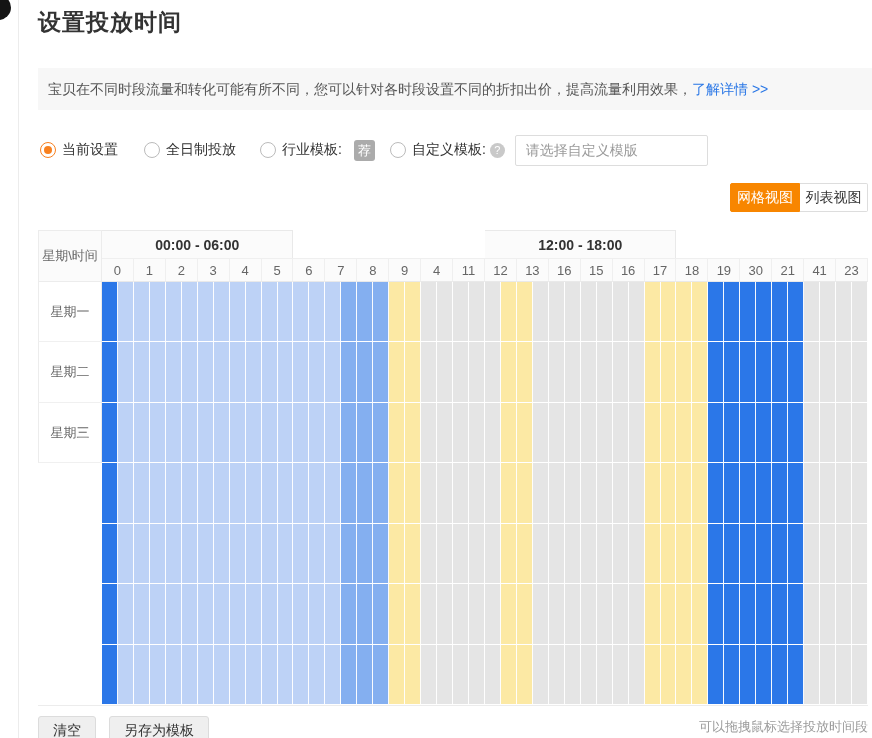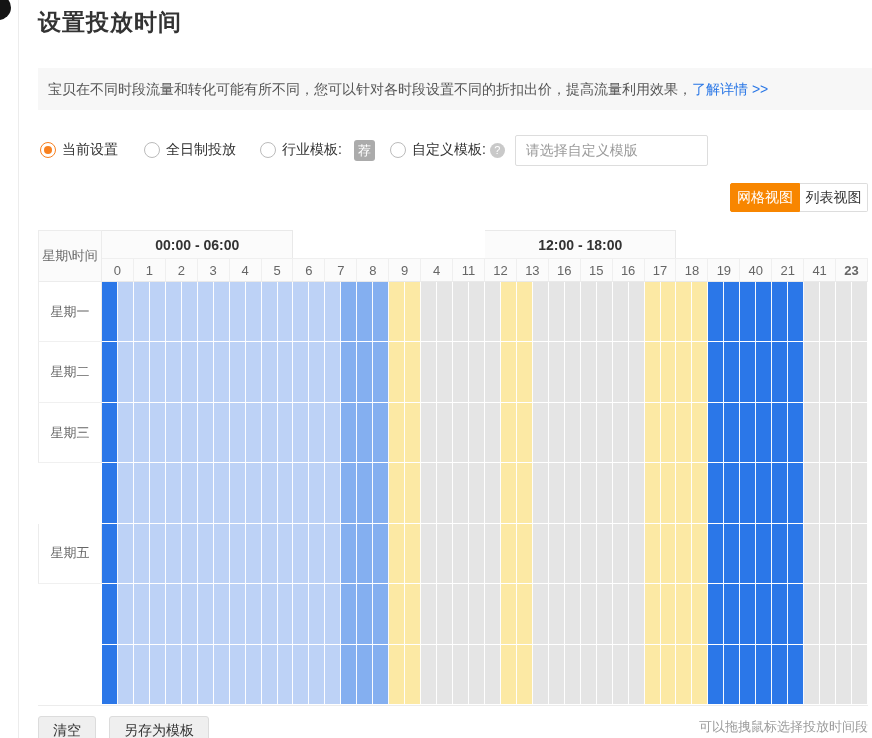--- a/index.html
+++ b/index.html
@@ -114,24 +114,24 @@
     <div class="hour-cell" style="grid-area: 2 / 22 / auto / span 2;">4</div>
     <div class="hour-cell" style="grid-area: 2 / 24 / auto / span 2;">11</div>
     <div class="hour-cell" style="grid-area: 2 / 26 / auto / span 2;">12</div>
     <div class="hour-cell" style="grid-area: 2 / 28 / auto / span 2;">13</div>
     <div class="hour-cell" style="grid-area: 2 / 30 / auto / span 2;">16</div>
     <div class="hour-cell" style="grid-area: 2 / 32 / auto / span 2;">15</div>
     <div class="hour-cell" style="grid-area: 2 / 34 / auto / span 2;">16</div>
     <div class="hour-cell" style="grid-area: 2 / 36 / auto / span 2;">17</div>
     <div class="hour-cell" style="grid-area: 2 / 38 / auto / span 2;">18</div>
     <div class="hour-cell" style="grid-area: 2 / 40 / auto / span 2;">19</div>
-    <div class="hour-cell" style="grid-area: 2 / 42 / auto / span 2;">40</div>
+    <div class="hour-cell" style="grid-area: 2 / 42 / auto / span 2;">30</div>
     <div class="hour-cell" style="grid-area: 2 / 44 / auto / span 2;">21</div>
     <div class="hour-cell" style="grid-area: 2 / 46 / auto / span 2;">41</div>
-    <div class="hour-cell" style="grid-area: 2 / 48 / auto / span 2; font-weight: bold;">23</div>
+    <div class="hour-cell" style="grid-area: 2 / 48 / auto / span 2;">23</div>
     <div class="day-cell" style="grid-row: 3;">星期一</div>
     <div class="slot-cell" style="grid-area: 3 / 2; background: rgb(43, 119, 232);"></div>
     <div class="slot-cell" style="grid-area: 3 / 3; background: rgb(189, 210, 246);"></div>
     <div class="slot-cell" style="grid-area: 3 / 4; background: rgb(189, 210, 246);"></div>
     <div class="slot-cell" style="grid-area: 3 / 5; background: rgb(189, 210, 246);"></div>
     <div class="slot-cell" style="grid-area: 3 / 6; background: rgb(189, 210, 246);"></div>
     <div class="slot-cell" style="grid-area: 3 / 7; background: rgb(189, 210, 246);"></div>
     <div class="slot-cell" style="grid-area: 3 / 8; background: rgb(189, 210, 246);"></div>
     <div class="slot-cell" style="grid-area: 3 / 9; background: rgb(189, 210, 246);"></div>
     <div class="slot-cell" style="grid-area: 3 / 10; background: rgb(189, 210, 246);"></div>
@@ -313,21 +313,20 @@
     <div class="slot-cell" style="grid-area: 6 / 40; background: rgb(43, 119, 232);"></div>
     <div class="slot-cell" style="grid-area: 6 / 41; background: rgb(43, 119, 232);"></div>
     <div class="slot-cell" style="grid-area: 6 / 42; background: rgb(43, 119, 232);"></div>
     <div class="slot-cell" style="grid-area: 6 / 43; background: rgb(43, 119, 232);"></div>
     <div class="slot-cell" style="grid-area: 6 / 44; background: rgb(43, 119, 232);"></div>
     <div class="slot-cell" style="grid-area: 6 / 45; background: rgb(43, 119, 232);"></div>
     <div class="slot-cell" style="grid-area: 6 / 46; background: rgb(229, 229, 229);"></div>
     <div class="slot-cell" style="grid-area: 6 / 47; background: rgb(229, 229, 229);"></div>
     <div class="slot-cell" style="grid-area: 6 / 48; background: rgb(229, 229, 229);"></div>
     <div class="slot-cell" style="grid-area: 6 / 49; background: rgb(229, 229, 229);"></div>
-    <div class="day-cell" style="grid-row: 7;">星期五</div>
     <div class="slot-cell" style="grid-area: 7 / 2; background: rgb(43, 119, 232);"></div>
     <div class="slot-cell" style="grid-area: 7 / 3; background: rgb(189, 210, 246);"></div>
     <div class="slot-cell" style="grid-area: 7 / 4; background: rgb(189, 210, 246);"></div>
     <div class="slot-cell" style="grid-area: 7 / 5; background: rgb(189, 210, 246);"></div>
     <div class="slot-cell" style="grid-area: 7 / 6; background: rgb(189, 210, 246);"></div>
     <div class="slot-cell" style="grid-area: 7 / 7; background: rgb(189, 210, 246);"></div>
     <div class="slot-cell" style="grid-area: 7 / 8; background: rgb(189, 210, 246);"></div>
     <div class="slot-cell" style="grid-area: 7 / 9; background: rgb(189, 210, 246);"></div>
     <div class="slot-cell" style="grid-area: 7 / 10; background: rgb(189, 210, 246);"></div>
     <div class="slot-cell" style="grid-area: 7 / 11; background: rgb(189, 210, 246);"></div>

